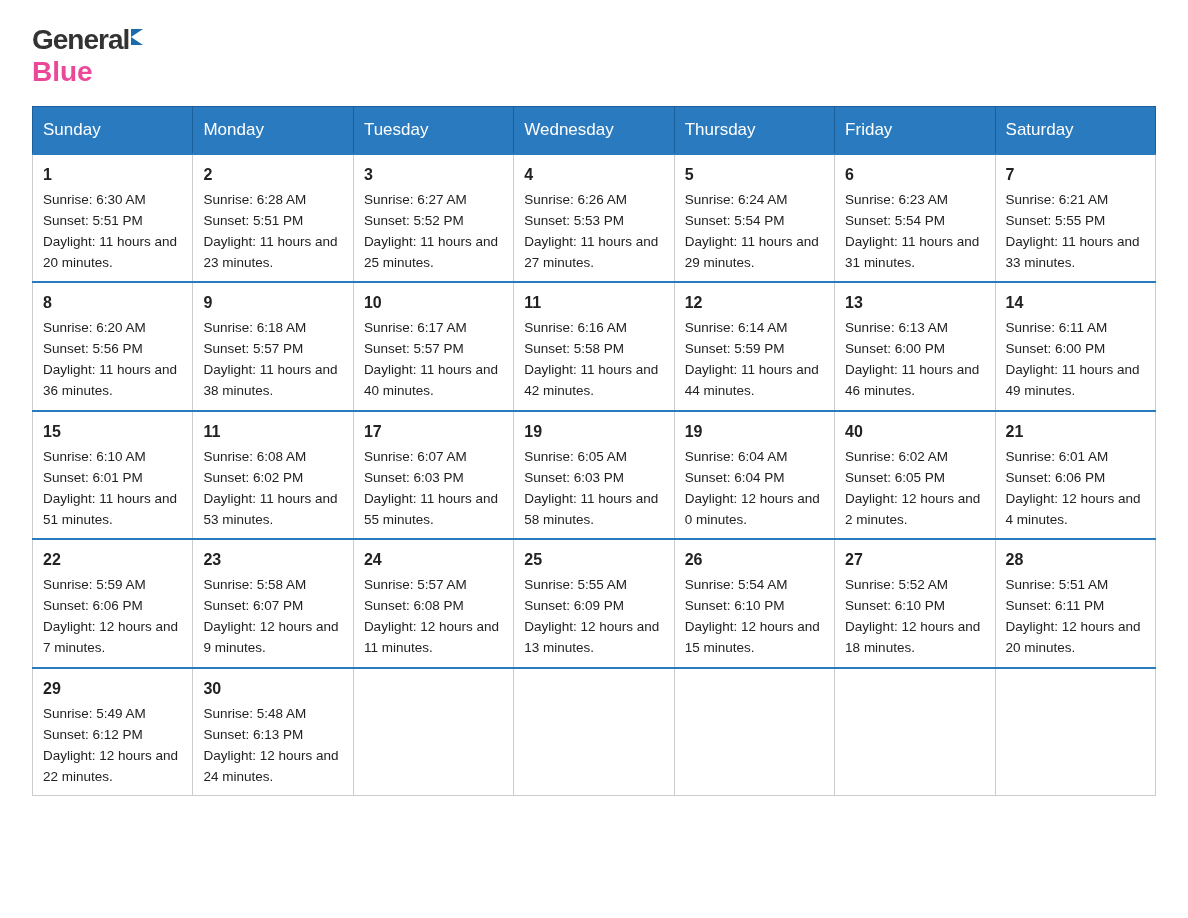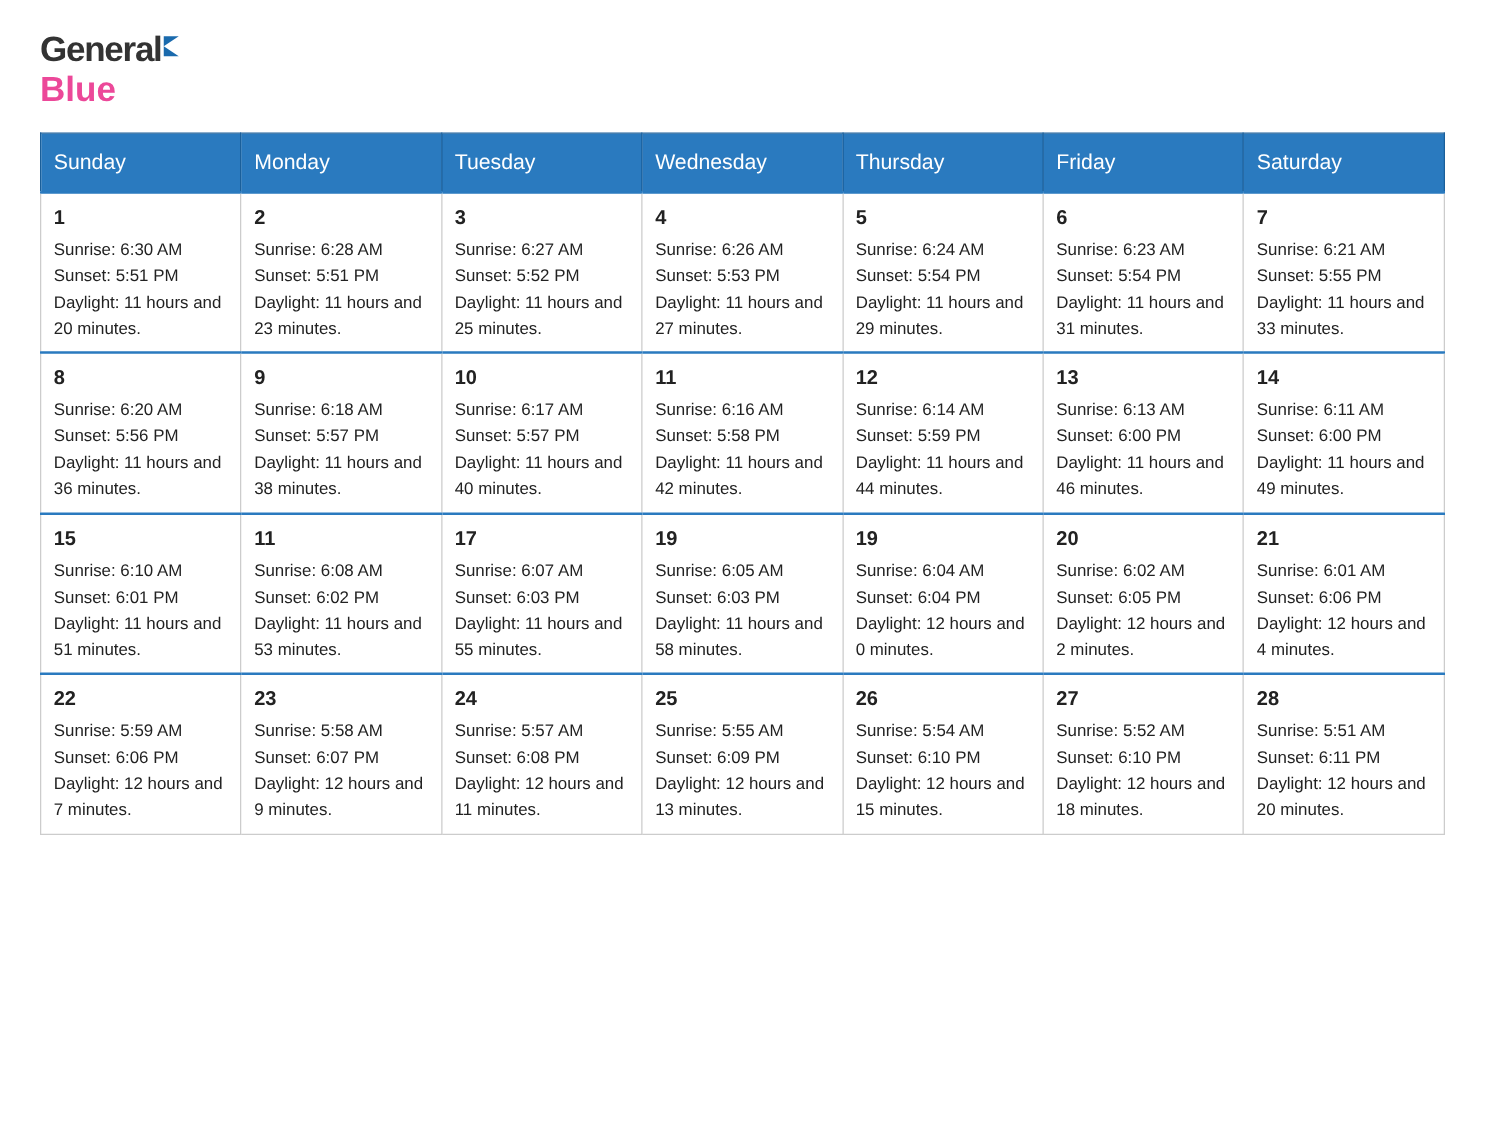--- a/index.html
+++ b/index.html
@@ -155,26 +155,35 @@
         <td><span class="day-number">12</span>Sunrise: 6:14 AM<br>Sunset: 5:59 PM<br>Daylight: 11 hours and 44 minutes.</td>
         <td><span class="day-number">13</span>Sunrise: 6:13 AM<br>Sunset: 6:00 PM<br>Daylight: 11 hours and 46 minutes.</td>
         <td><span class="day-number">14</span>Sunrise: 6:11 AM<br>Sunset: 6:00 PM<br>Daylight: 11 hours and 49 minutes.</td>
       </tr>
       <tr>
         <td><span class="day-number">15</span>Sunrise: 6:10 AM<br>Sunset: 6:01 PM<br>Daylight: 11 hours and 51 minutes.</td>
         <td><span class="day-number">11</span>Sunrise: 6:08 AM<br>Sunset: 6:02 PM<br>Daylight: 11 hours and 53 minutes.</td>
         <td><span class="day-number">17</span>Sunrise: 6:07 AM<br>Sunset: 6:03 PM<br>Daylight: 11 hours and 55 minutes.</td>
         <td><span class="day-number">19</span>Sunrise: 6:05 AM<br>Sunset: 6:03 PM<br>Daylight: 11 hours and 58 minutes.</td>
         <td><span class="day-number">19</span>Sunrise: 6:04 AM<br>Sunset: 6:04 PM<br>Daylight: 12 hours and 0 minutes.</td>
-        <td><span class="day-number">20</span>Sunrise: 6:02 AM<br>Sunset: 6:05 PM<br>Daylight: 12 hours and 2 minutes.</td>
+        <td><span class="day-number">40</span>Sunrise: 6:02 AM<br>Sunset: 6:05 PM<br>Daylight: 12 hours and 2 minutes.</td>
         <td><span class="day-number">21</span>Sunrise: 6:01 AM<br>Sunset: 6:06 PM<br>Daylight: 12 hours and 4 minutes.</td>
       </tr>
       <tr>
         <td><span class="day-number">22</span>Sunrise: 5:59 AM<br>Sunset: 6:06 PM<br>Daylight: 12 hours and 7 minutes.</td>
         <td><span class="day-number">23</span>Sunrise: 5:58 AM<br>Sunset: 6:07 PM<br>Daylight: 12 hours and 9 minutes.</td>
         <td><span class="day-number">24</span>Sunrise: 5:57 AM<br>Sunset: 6:08 PM<br>Daylight: 12 hours and 11 minutes.</td>
         <td><span class="day-number">25</span>Sunrise: 5:55 AM<br>Sunset: 6:09 PM<br>Daylight: 12 hours and 13 minutes.</td>
         <td><span class="day-number">26</span>Sunrise: 5:54 AM<br>Sunset: 6:10 PM<br>Daylight: 12 hours and 15 minutes.</td>
         <td><span class="day-number">27</span>Sunrise: 5:52 AM<br>Sunset: 6:10 PM<br>Daylight: 12 hours and 18 minutes.</td>
         <td><span class="day-number">28</span>Sunrise: 5:51 AM<br>Sunset: 6:11 PM<br>Daylight: 12 hours and 20 minutes.</td>
       </tr>
+      <tr>
+        <td><span class="day-number">29</span>Sunrise: 5:49 AM<br>Sunset: 6:12 PM<br>Daylight: 12 hours and 22 minutes.</td>
+        <td><span class="day-number">30</span>Sunrise: 5:48 AM<br>Sunset: 6:13 PM<br>Daylight: 12 hours and 24 minutes.</td>
+        <td class="cell-empty"></td>
+        <td class="cell-empty"></td>
+        <td class="cell-empty"></td>
+        <td class="cell-empty"></td>
+        <td class="cell-empty"></td>
+      </tr>
     </tbody>
 </table>
 
 </body></html>

